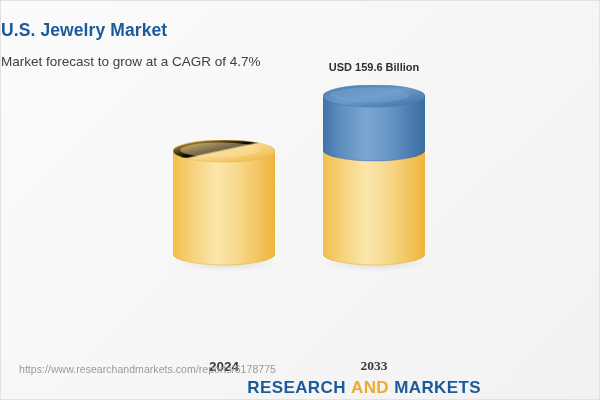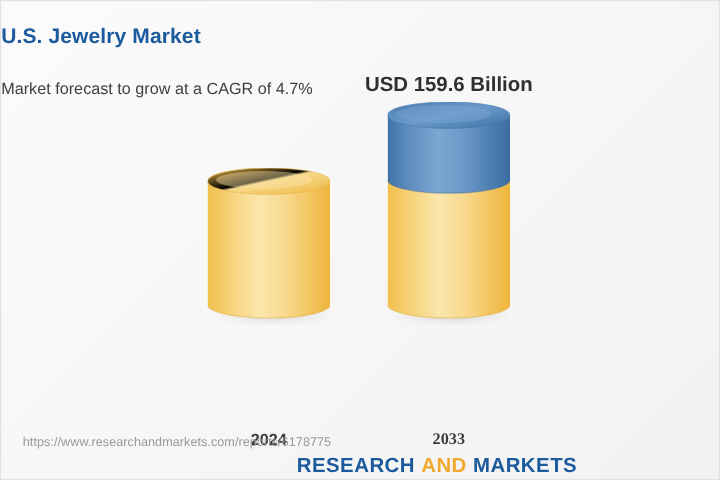--- a/index.html
+++ b/index.html
@@ -30,21 +30,21 @@
     text-align: left;
   }
   #chart-title {
     font-size: 17.5px;
     font-weight: bold;
     color: #1b5a9c;
     letter-spacing: 0.1px;
     line-height: 22px;
   }
   #chart-subtitle {
-    margin-top: 24px;
+    margin-top: 12px;
     font-size: 13.5px;
     color: #3f3f3f;
     line-height: 18px;
   }
 
   
   #plot {
     position: absolute;
     left: 0;
     top: 0;
@@ -56,21 +56,21 @@
     position: absolute;
     bottom: 0;
   }
 
   .value-label {
     position: absolute;
     width: 220px;
     left: 50%;
     margin-left: -110px;
     text-align: center;
-    font-size: 17px;
+    font-size: 11px;
     font-weight: bold;
     color: #2f2f2f;
     white-space: nowrap;
   }
 
   .cyl-wrap {
     position: absolute;
     left: 0;
   }
 

